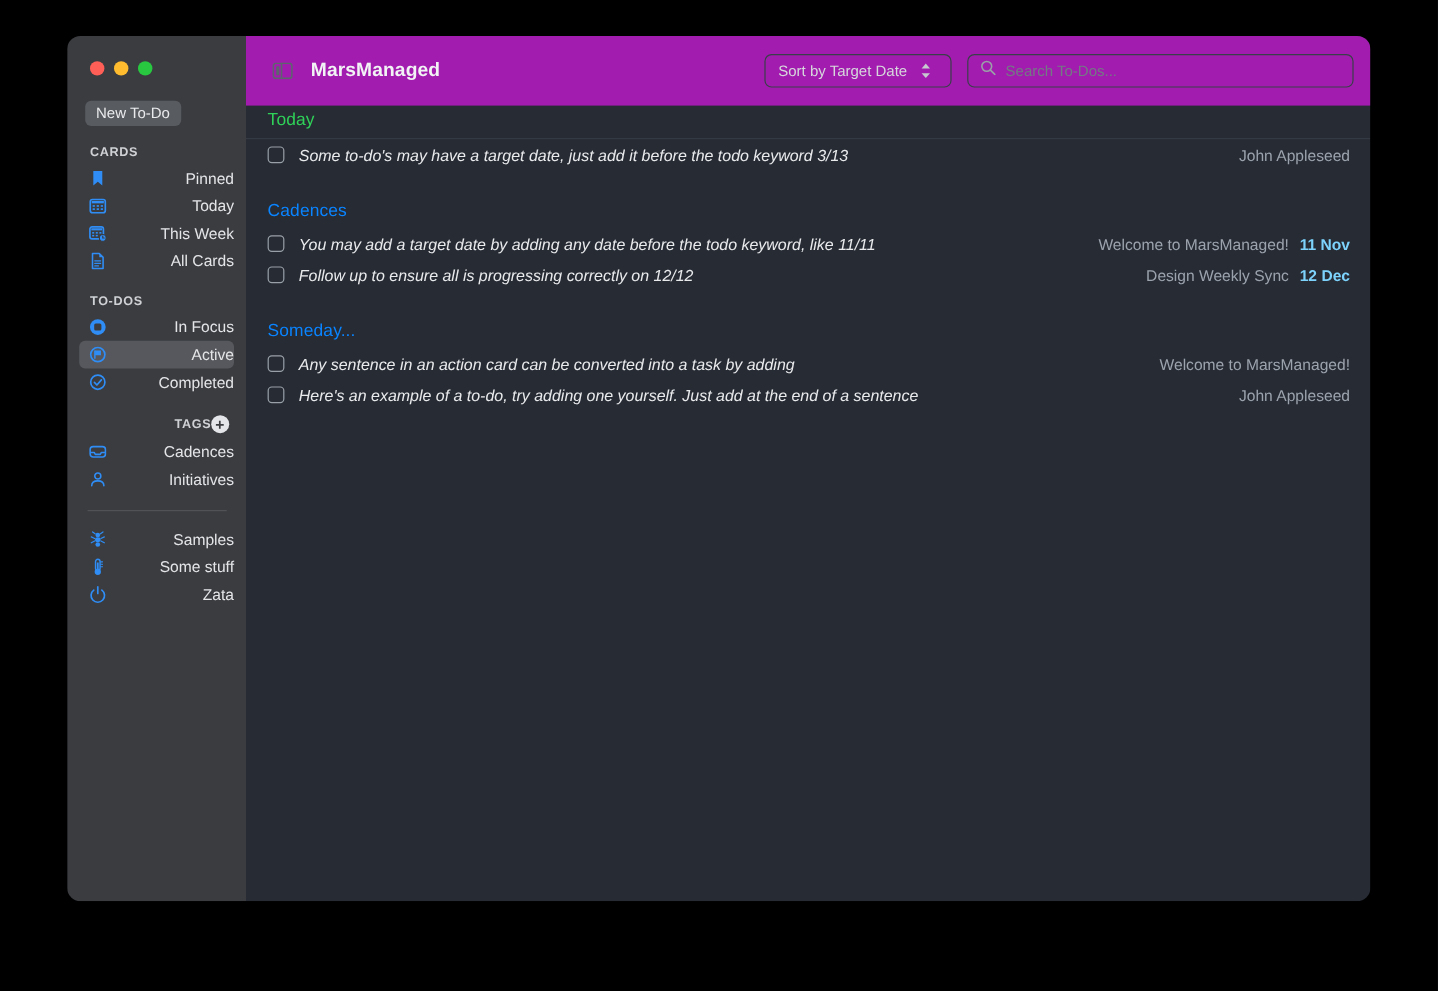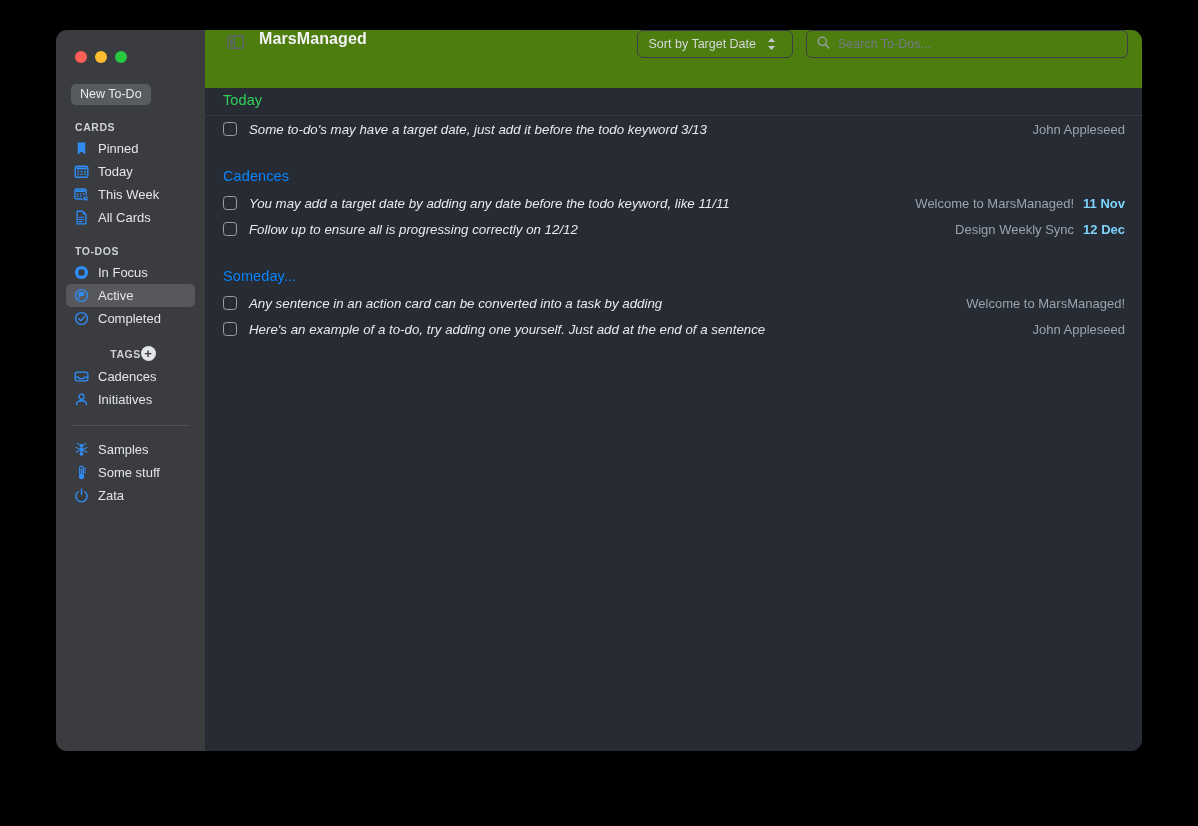--- a/index.html
+++ b/index.html
@@ -51,64 +51,65 @@
 
   .sb-section-title {
     margin: 16px 0 4px 19px;
     font-size: 10.5px;
     font-weight: bold;
     letter-spacing: .55px;
     color: #cfd1d4;
   }
   .sb-section-title.with-add {
     display: flex; align-items: center;
-    justify-content: center;
+    justify-content: flex-end;
     margin-right: 14px;
   }
   .add-circle {
     width: 15px; height: 15px; border-radius: 50%;
     background: #e3e5e8; color: #3a3c40;
     display: flex; align-items: center; justify-content: center;
     font-size: 13px; line-height: 1; font-weight: bold;
     padding-bottom: 1px;
   }
 
   .sb-item {
     display: flex; align-items: center;
     gap: 9px;
     height: 23px;
     margin: 0 10px 0 10px;
     padding: 0 0 0 8px;
     border-radius: 5px;
     color: #e4e5e7;
     font-size: 13px;
     cursor: default;
+    justify-content: space-between;
   }
   .sb-item.selected { background: #56585d; }
   .sb-item .ic { width: 15px; height: 15px; flex: 0 0 15px; display:flex; align-items:center; justify-content:center; }
   .sb-item .ic svg { display: block; }
   .sb-divider {
     height: 1px; background: #505255;
     margin: 14px 16px 12px 17px;
   }
 
   
   #main {
     flex: 1 1 auto;
     background: #262b34;
     display: flex;
     flex-direction: column;
     min-width: 0;
   }
   #toolbar {
     height: 58px;
     flex: 0 0 58px;
-    background: #4d7c0f;
+    background: #a21caf;
     display: flex;
-    align-items: flex-start;
+    align-items: center;
     padding: 0 14px 0 18px;
     gap: 0;
   }
   #toggle-sidebar {
     width: 24px; height: 24px;
     display: flex; align-items: center; justify-content: center;
     cursor: default;
   }
   #app-title {
     margin-left: 12px;

